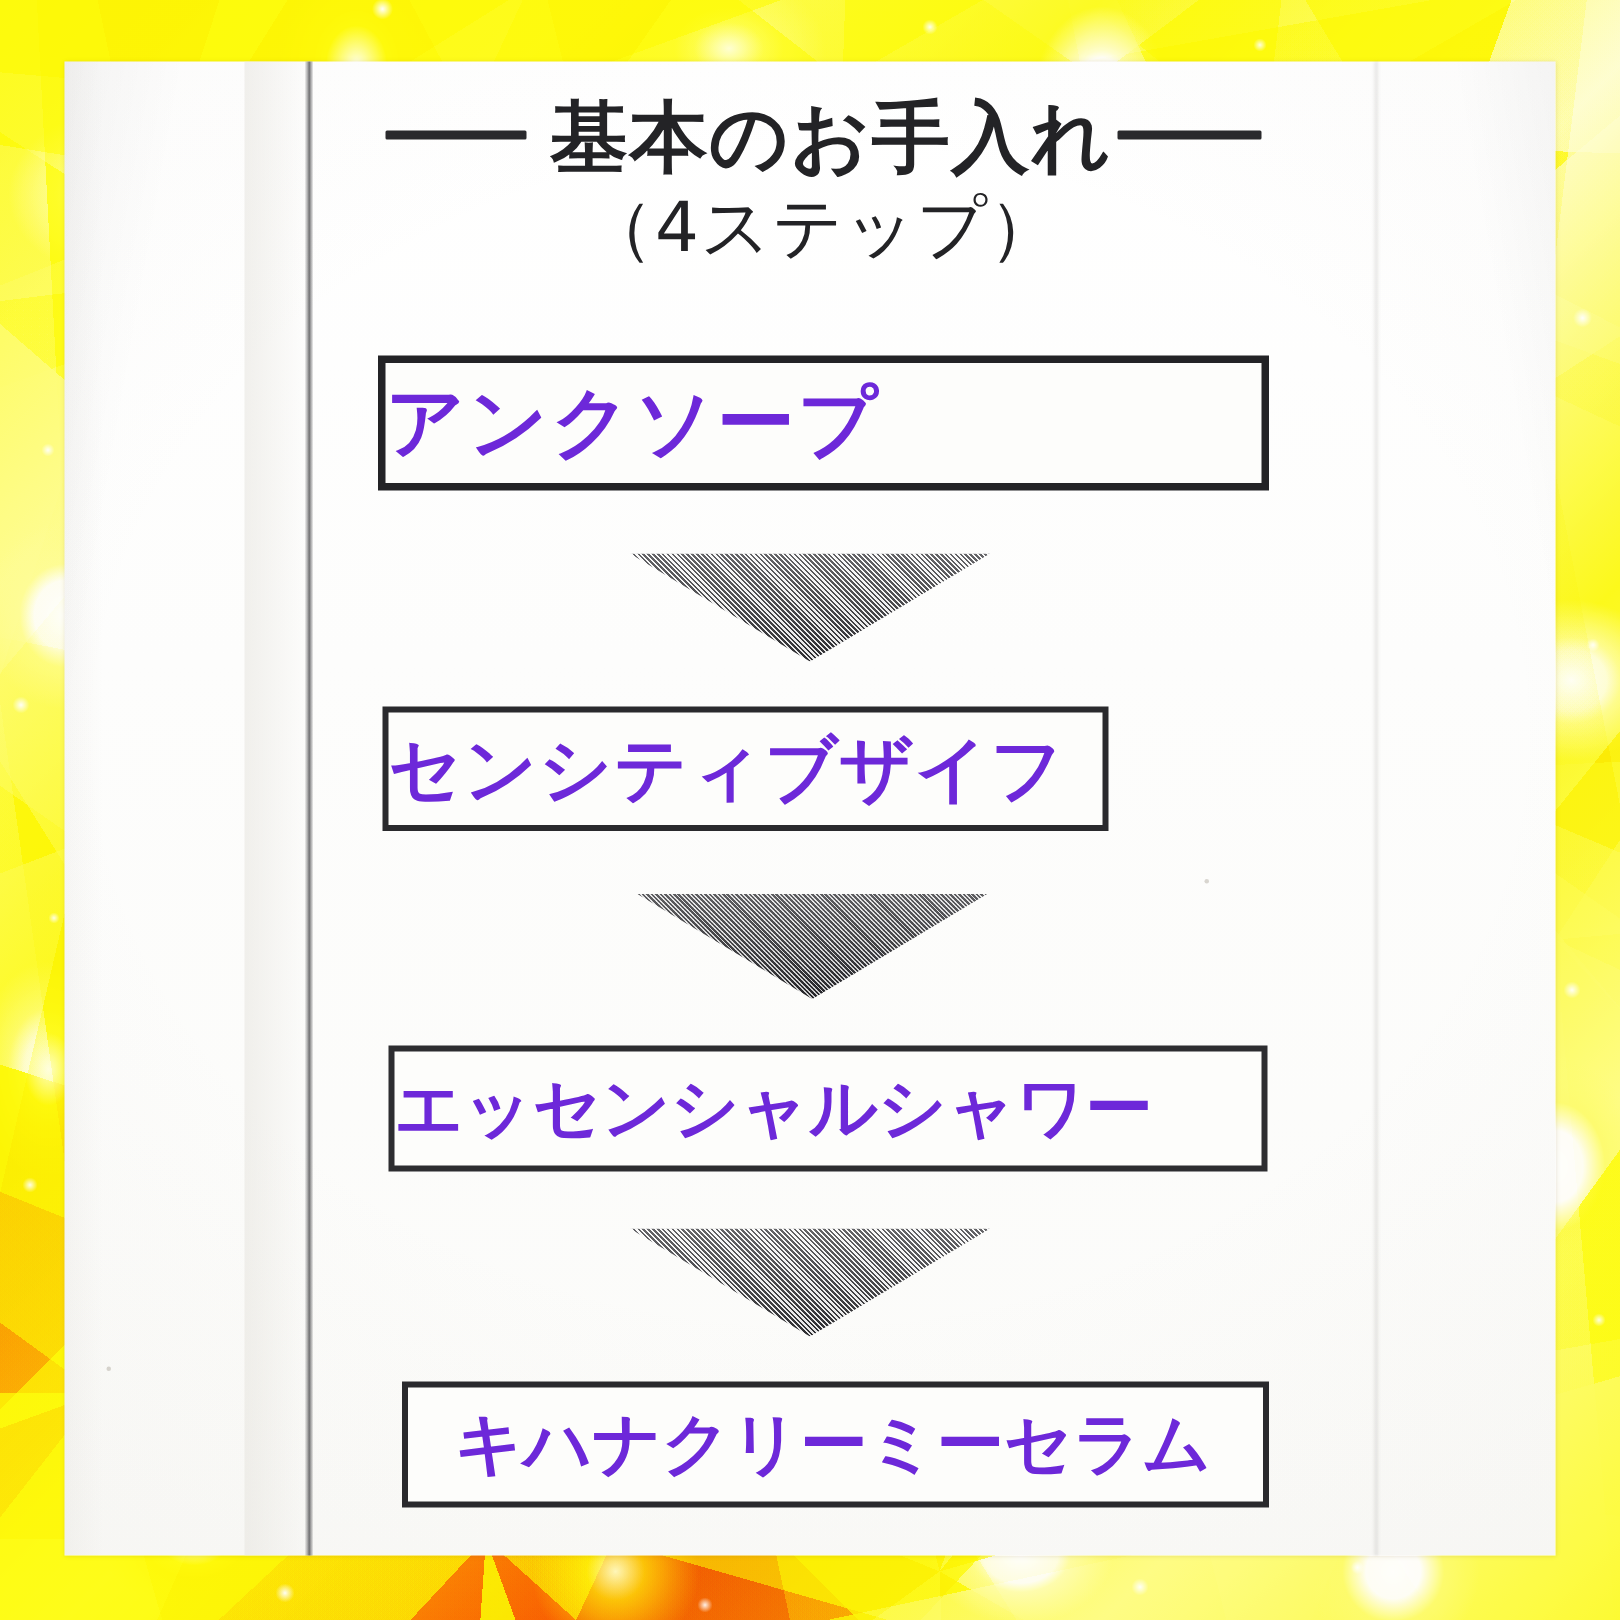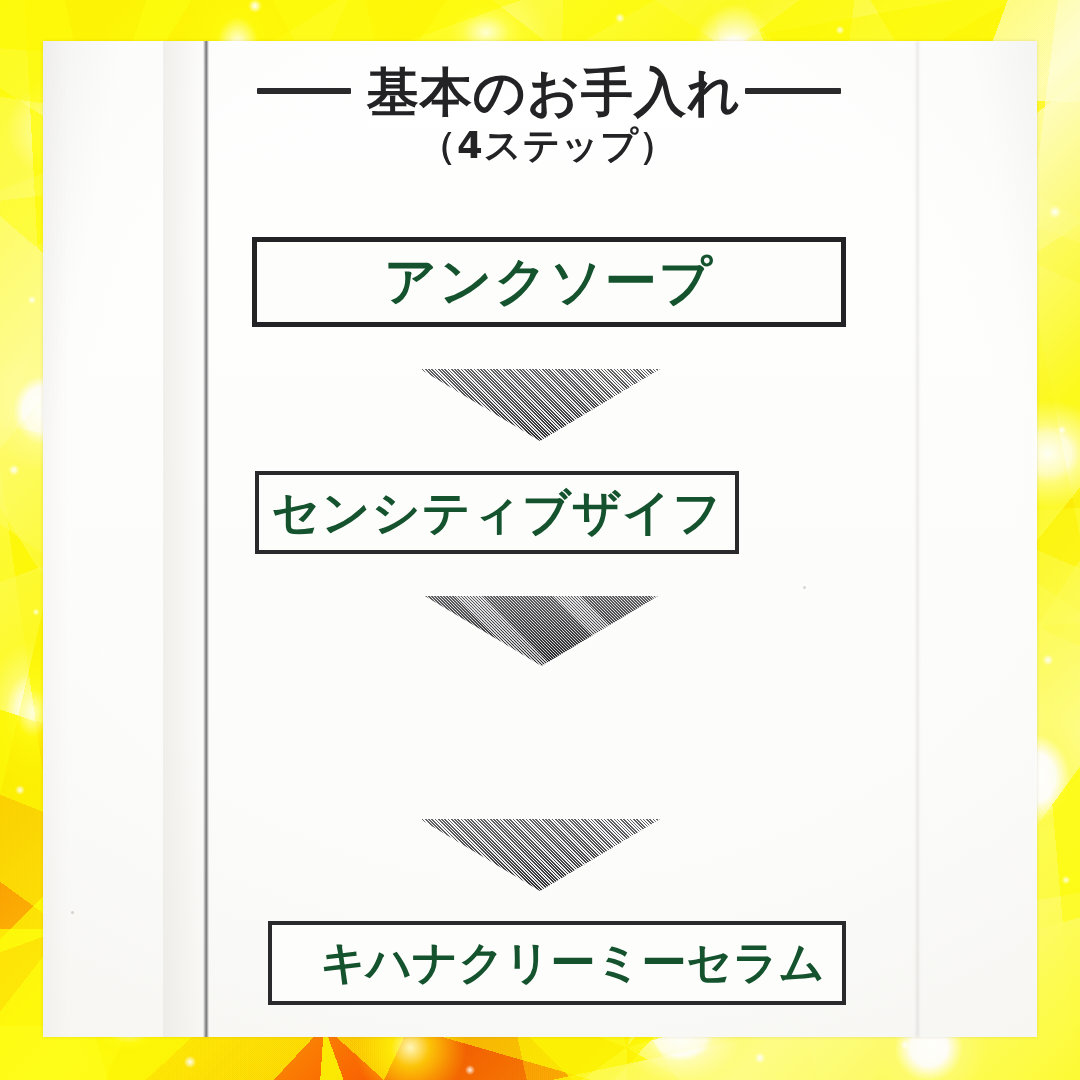--- a/index.html
+++ b/index.html
@@ -173,36 +173,35 @@
     display: inline-block;
     vertical-align: 0.30em;
     width: 94px;
     height: 6px;
     background: #2a2a2d;
     border-radius: 1px;
   }
   .title-dash.left  { margin-right: 16px; }
   .title-dash.right { margin-left: 4px; width: 96px; }
   .title-line2 {
-    font-size: 37px;
-    font-weight: 700;
+    font-size: 46px;
+    font-weight: 400;
     line-height: 1.15;
     margin-top: 4px;
     letter-spacing: 1px;
     padding-left: 16px;
   }
 
   .step-box {
     position: absolute;
     box-sizing: border-box;
     background: #fdfdfb;
     display: flex;
     align-items: center;
-    justify-content: center;
-    color: #14532d;
+    color: #6d28d9;
     font-family: "DejaVu Sans", "Liberation Sans", sans-serif;
     font-weight: 700;
     white-space: nowrap;
   }
   .step-box .lbl { display: block; }
 
   #box1 {
     left: 209px;  top: 196px;  width: 594px; height: 90px;
     border: 5px solid #232326;
     font-size: 52px;
@@ -319,20 +318,23 @@
 
       <div class="step-box" id="box2">
         <span class="lbl">センシティブザイフ</span>
       </div>
 
       <div class="arrow" id="arrow2">
         <div class="tri dense"></div>
         <div class="tri-shadow"></div>
       </div>
 
+      <div class="step-box" id="box3">
+        <span class="lbl">エッセンシャルシャワー</span>
+      </div>
 
       <div class="arrow" id="arrow3">
         <div class="tri"></div>
         <div class="tri-shadow"></div>
       </div>
 
       <div class="step-box" id="box4">
         <span class="lbl">キハナクリーミーセラム</span>
       </div>
 

